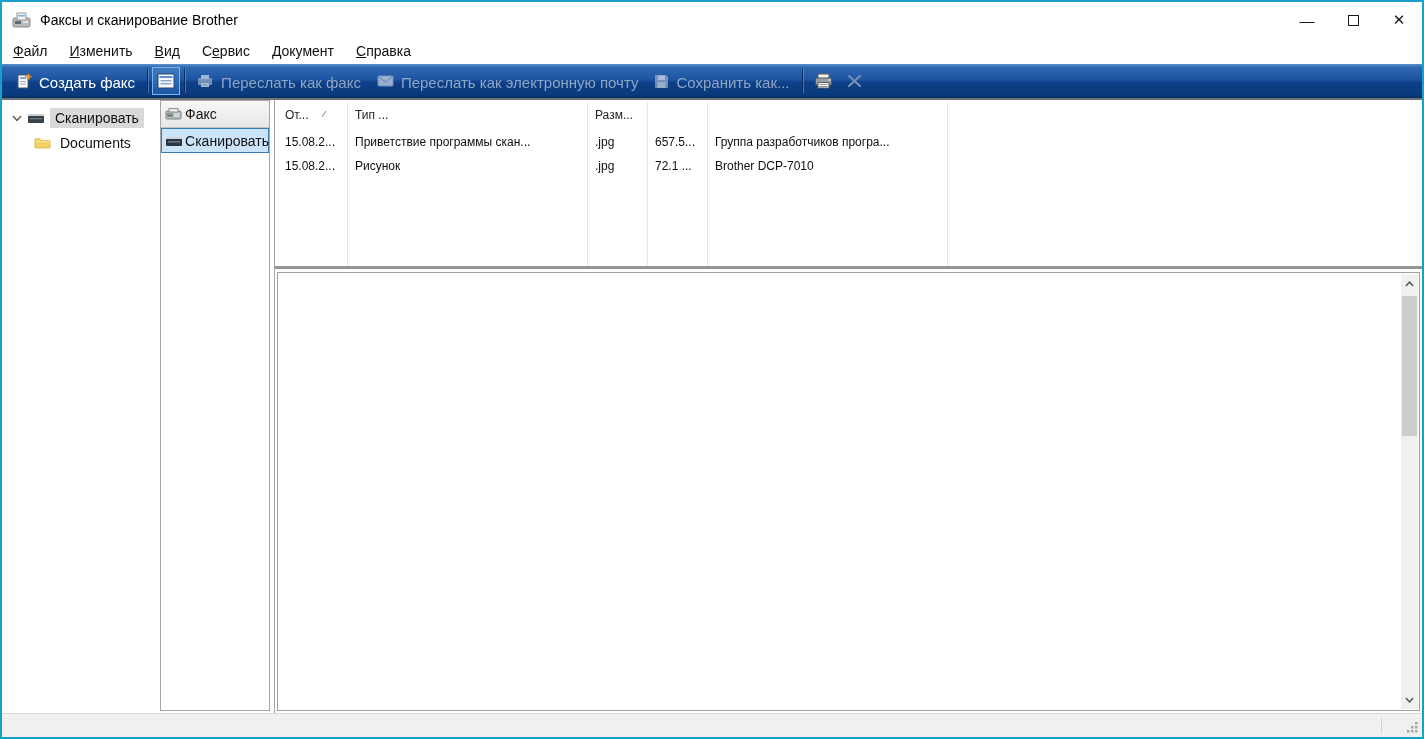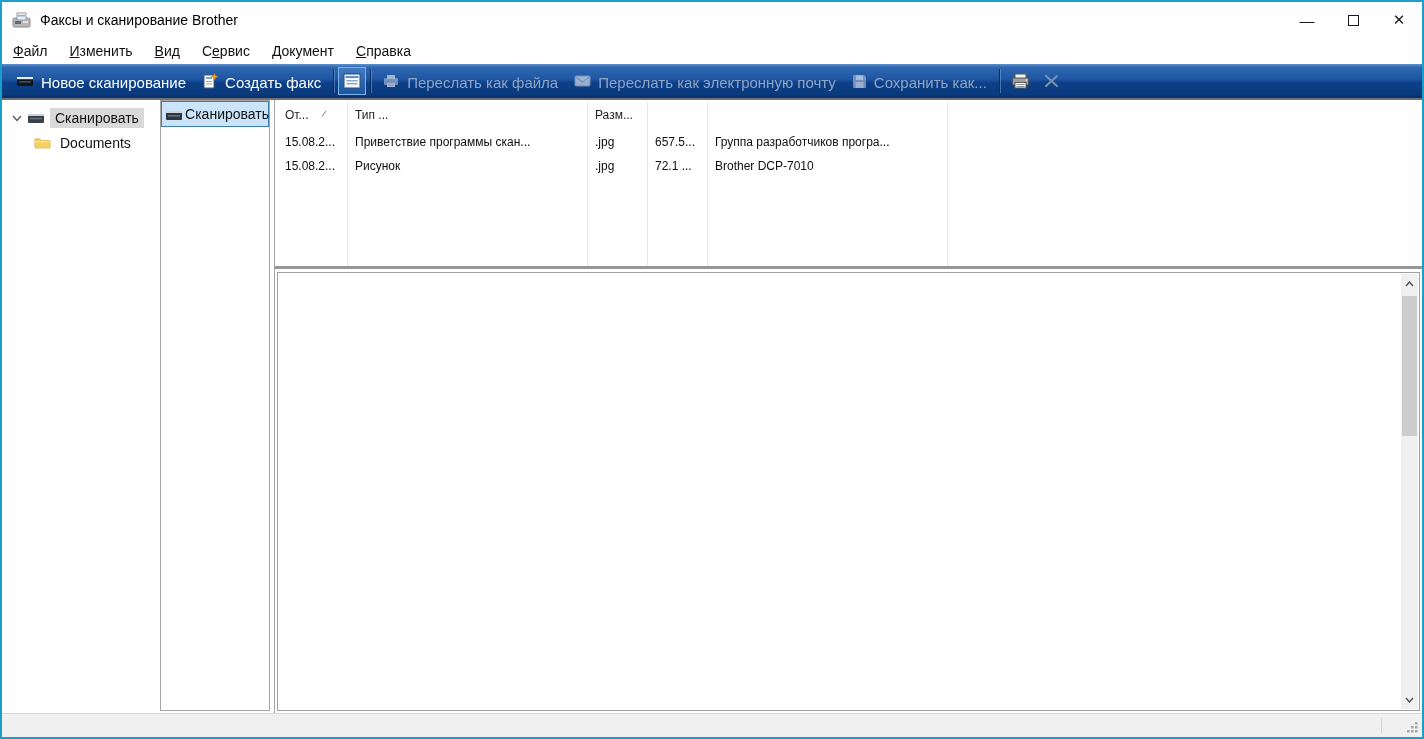--- a/index.html
+++ b/index.html
@@ -119,28 +119,20 @@
     <span class="menu-item"><span></span><span class="menu-key">Ф</span><span>айл</span></span>
     <span class="menu-item"><span></span><span class="menu-key">И</span><span>зменить</span></span>
     <span class="menu-item"><span></span><span class="menu-key">В</span><span>ид</span></span>
     <span class="menu-item"><span>С</span><span class="menu-key">е</span><span>рвис</span></span>
     <span class="menu-item"><span></span><span class="menu-key">Д</span><span>окумент</span></span>
     <span class="menu-item"><span></span><span class="menu-key">С</span><span>правка</span></span>
   </div>
 
   <div class="toolbar">
     <div class="tb-item">
-      <svg width="18" height="12" viewBox="0 0 18 12">
-        <path d="M1 4 L17 4 L17 10 Q17 11 16 11 L2 11 Q1 11 1 10 Z" fill="#10151d"></path>
-        <rect x="1" y="2" width="16" height="2.2" fill="#e8edf3"></rect>
-        <rect x="3" y="6" width="12" height="1.6" fill="#3e4c5e"></rect>
-      </svg>
-      <span class="lbl">Новое сканирование</span>
-    </div>
-    <div class="tb-item">
       <svg width="16" height="16" viewBox="0 0 16 16">
         <rect x="2" y="2" width="10" height="13" fill="#fdfdfd" stroke="#47596e"></rect>
         <rect x="4" y="4" width="6" height="2" fill="#7aa8d8"></rect>
         <rect x="4" y="8" width="6" height="1" fill="#9aa6b4"></rect>
         <rect x="4" y="10.5" width="6" height="1" fill="#9aa6b4"></rect>
         <path d="M12.5 0.5 L13.6 3 L16 3.6 L13.6 4.4 L12.5 7 L11.4 4.4 L9 3.6 L11.4 3 Z" fill="#f6a623" stroke="#c77d12" stroke-width="0.5"></path>
       </svg>
       <span class="lbl">Создать факс</span>
     </div>
     <div class="tb-sep"></div>
@@ -153,21 +145,21 @@
       </svg>
     </div>
     <div class="tb-sep"></div>
     <div class="tb-item disabled">
       <svg width="17" height="14" viewBox="0 0 17 14" opacity="0.75">
         <rect x="1" y="4" width="14" height="7" rx="1" fill="#93a8c6"></rect>
         <rect x="4" y="1" width="8" height="4" fill="#c6d4e6"></rect>
         <rect x="4" y="9" width="8" height="4" fill="#d5e0ee"></rect>
         <rect x="5.5" y="10.5" width="5" height="0.9" fill="#93a8c6"></rect>
       </svg>
-      <span class="lbl">Переслать как файла</span>
+      <span class="lbl">Переслать как факс</span>
     </div>
     <div class="tb-item disabled">
       <svg width="17" height="12" viewBox="0 0 17 12" opacity="0.75">
         <rect x="1" y="1" width="15" height="10" rx="1" fill="#c6d4e6" stroke="#93a8c6"></rect>
         <path d="M1 1.5 L8.5 7 L16 1.5" fill="none" stroke="#93a8c6" stroke-width="1.2"></path>
       </svg>
       <span class="lbl">Переслать как электронную почту</span>
     </div>
     <div class="tb-item disabled">
       <svg width="15" height="15" viewBox="0 0 15 15" opacity="0.75">
@@ -215,20 +207,31 @@
           <span class="tree-indent"></span>
           <svg class="tree-ico" viewBox="0 0 20 14" style="width:17px;height:14px;">
             <path d="M1 3 Q1 2 2 2 L7 2 L9 4 L18 4 Q19 4 19 5 L19 12 Q19 13 18 13 L2 13 Q1 13 1 12 Z" fill="#f3d164" stroke="#d9b13d" stroke-width="0.8"></path>
             <path d="M1 5.5 L19 5.5" stroke="#fce79a" stroke-width="1.2"></path>
           </svg>
           <span class="tree-label">Documents</span>
         </div>
       </div>
       <div class="nav-splitter"></div>
       <div class="nav-panel">
+        <div class="nav-btn">
+          <svg class="nav-ico" viewBox="0 0 18 15">
+            <rect x="1" y="4" width="15" height="8" rx="1" fill="#b7bcc1" stroke="#7e848a"></rect>
+            <rect x="4" y="1.5" width="9" height="3.5" fill="#eceff2" stroke="#8a9096"></rect>
+            <rect x="2.5" y="6" width="5" height="3.5" fill="#5c6a5e"></rect>
+            <rect x="3" y="6.5" width="4" height="1.2" fill="#9fd39a"></rect>
+            <rect x="9" y="6.5" width="5.5" height="1" fill="#e8ebee"></rect>
+            <rect x="9" y="8.5" width="5.5" height="1" fill="#e8ebee"></rect>
+          </svg>
+          <span>Факс</span>
+        </div>
         <div class="nav-btn selected">
           <svg class="nav-ico" viewBox="0 0 18 15">
             <path d="M1 6 L17 6 L17 12 Q17 13 16 13 L2 13 Q1 13 1 12 Z" fill="#2e3640"></path>
             <rect x="1" y="4" width="16" height="2" fill="#cdd6de"></rect>
             <rect x="3" y="8" width="12" height="1.6" fill="#67727e"></rect>
           </svg>
           <span>Сканировать</span>
         </div>
       </div>
     </div>

